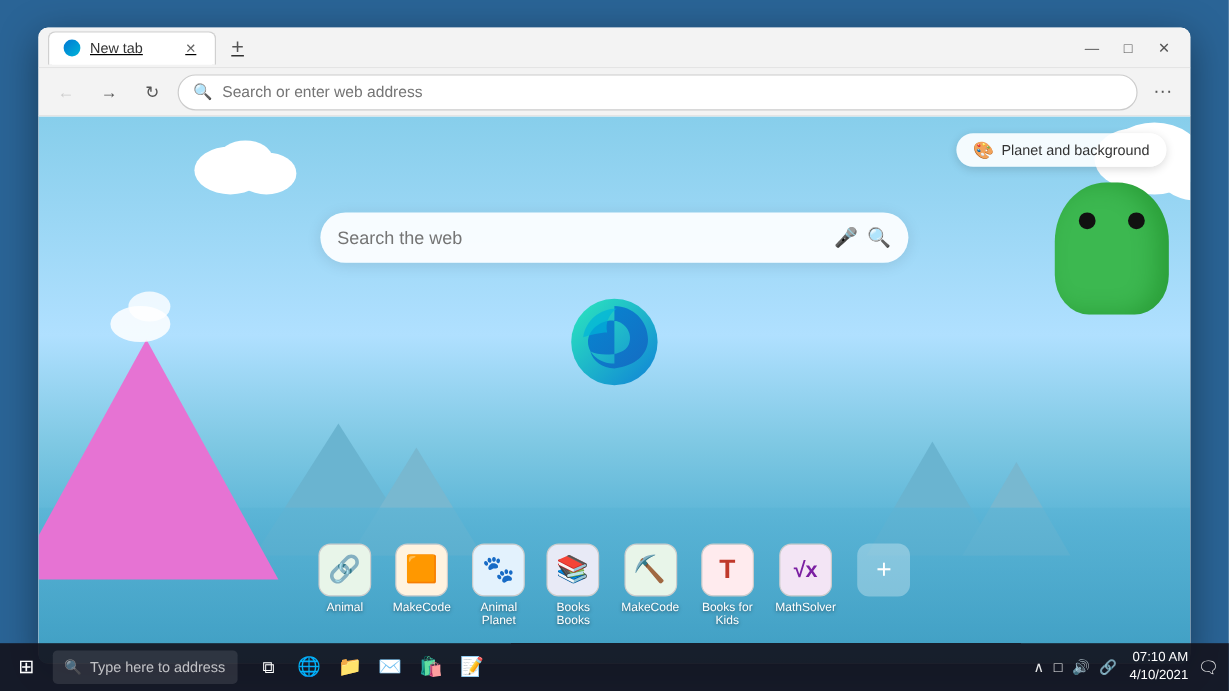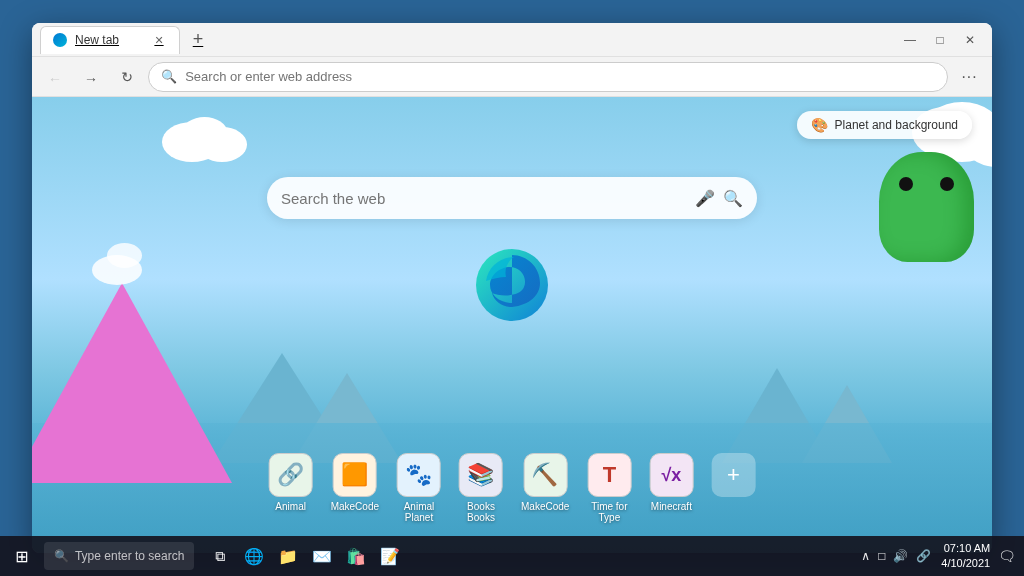--- a/index.html
+++ b/index.html
@@ -571,47 +571,47 @@
         <div class="app-icon">
           <div class="app-icon-img" style="background:#e8f5e9; border:1px solid #ccc;">
             <span style="font-size:22px;">⛏️</span>
           </div>
           <span class="app-icon-label">MakeCode</span>
         </div>
         <div class="app-icon">
           <div class="app-icon-img" style="background:#ffebee; border:1px solid #ccc;">
             <span style="font-size:22px; font-weight:bold; color:#c0392b;">T</span>
           </div>
-          <span class="app-icon-label">Time for Type</span>
+          <span class="app-icon-label">Books for Kids</span>
         </div>
         <div class="app-icon">
           <div class="app-icon-img" style="background:#f3e5f5; border:1px solid #ccc;">
             <span style="font-size:18px; font-weight:bold; color:#7b1fa2;">√x</span>
           </div>
-          <span class="app-icon-label">Minecraft</span>
+          <span class="app-icon-label">MathSolver</span>
         </div>
         <div class="app-icon">
           <div class="add-icon-btn">
             <span>+</span>
           </div>
         </div>
       </div>
 
     </div>
   </div>
 </div>
 
 <div class="taskbar" style="position:fixed; bottom:0; left:0; width:1024px; height:40px; background:rgba(20,20,30,0.92); display:flex; align-items:center; padding:0 8px; z-index:1000;">
   <div class="taskbar-left">
     <div class="taskbar-icon">
       <span style="color:#fff; font-size:16px;">⊞</span>
     </div>
     <div class="taskbar-search">
       <span style="color:rgba(255,255,255,0.6); font-size:12px;">🔍</span>
-      <span class="taskbar-search-text">Type enter to search</span>
+      <span class="taskbar-search-text">Type here to address</span>
     </div>
     <div class="taskbar-icons">
       <div class="taskbar-icon">
         <span style="color:#fff; font-size:14px;">⧉</span>
       </div>
       <div class="taskbar-icon">
         <span style="font-size:16px;">🌐</span>
       </div>
       <div class="taskbar-icon">
         <span style="font-size:16px;">📁</span>

